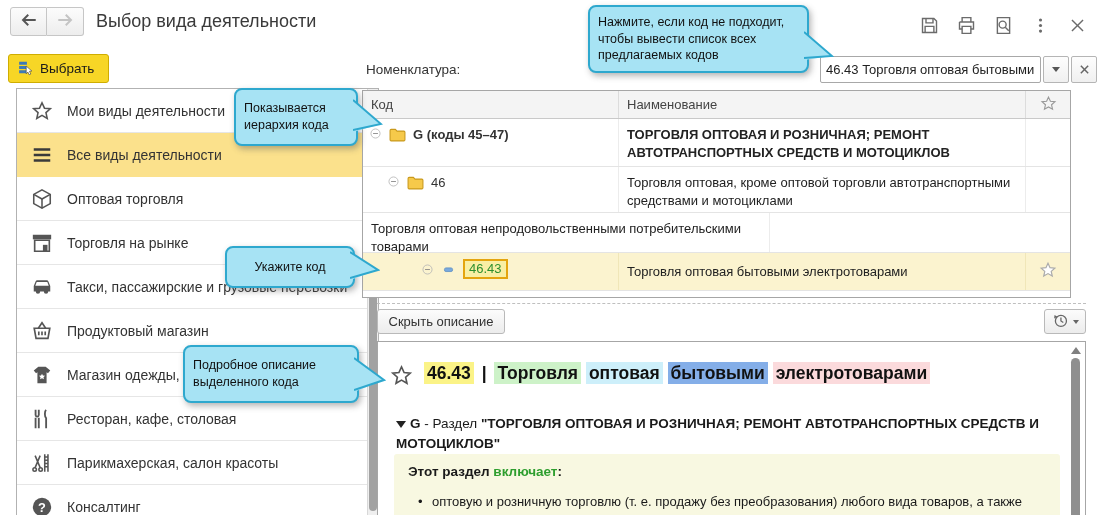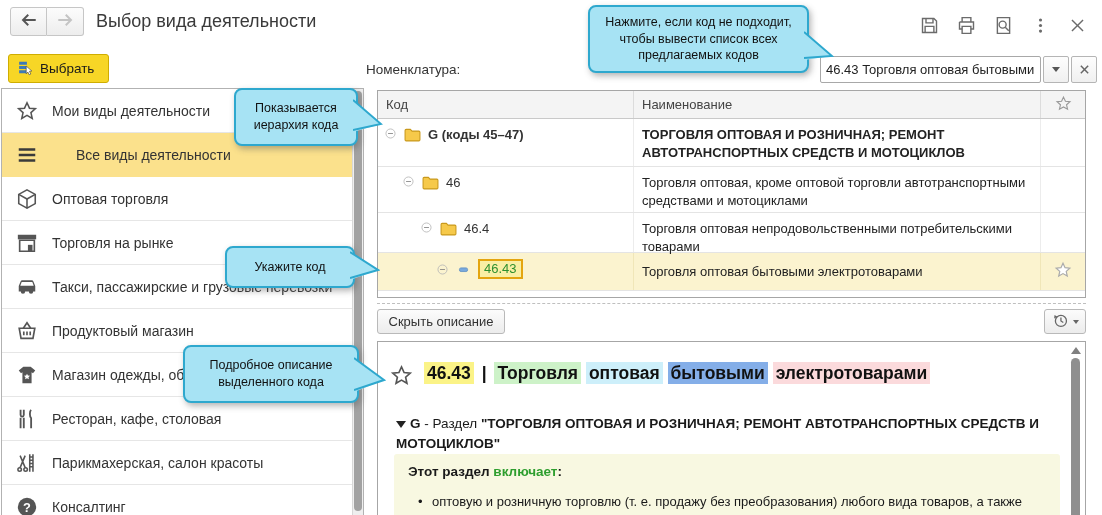--- a/index.html
+++ b/index.html
@@ -16,42 +16,42 @@
   .page-title { position:absolute; left:96px; top:11px; font-size:18px; color:#3A3A3A; }
   .hdr-icons { position:absolute; right:14px; top:14px; display:flex; gap:15px; align-items:center; }
   .hicon { width:22px; height:22px; display:flex; align-items:center; justify-content:center; cursor:pointer; }
 
   
   .select-btn { position:absolute; left:8px; top:54px; height:29px; padding:0 14px 0 8px;
     background:#F7D626; border:1px solid #CFAD00; border-radius:3px;
     display:flex; align-items:center; gap:6px; font-size:13.5px; color:#1a1a1a; cursor:pointer; }
 
   
-  .sidebar { position:absolute; left:1px; top:88px; width:363px; height:427px;
+  .sidebar { position:absolute; left:16px; top:88px; width:363px; height:427px;
     border:1px solid #B2B2B2; border-bottom:none; background:#fff; overflow:hidden; }
   .sb-item { position:relative; height:44px; display:flex; align-items:center;
     border-bottom:1px solid #E6E6E6; cursor:pointer; background:#fff; }
-  .sb-item.sel { background:#FBE18C; border-bottom:1px solid #FBE18C;gap:24px; }
+  .sb-item.sel { background:#FBE18C; border-bottom:1px solid #FBE18C; }
   .sb-ico { width:34px; margin-left:8px; display:flex; justify-content:center; flex:0 0 auto; }
   .sb-label { font-size:14px; color:#333; margin-left:8px; white-space:nowrap; }
   .sb-scroll { position:absolute; right:0; top:0; width:11px; height:100%; background:#EFEFEF; border-left:1px solid #D8D8D8; }
   .sb-thumb { position:absolute; left:1px; top:2px; width:8px; height:420px; background:#A2A2A2; border-radius:4px; }
 
   
   .nomen-label { position:absolute; left:366px; top:62px; font-size:13.5px; color:#333; }
   .nomen-link { position:absolute; left:474px; top:62px; font-size:13.5px; color:#3572B4; text-decoration:underline; cursor:pointer; white-space:nowrap;margin-top:36px; }
   .combo { position:absolute; left:820px; top:56px; display:flex; }
   .combo-field { width:221px; height:27px; border:1px solid #A8A8A8; border-radius:2px; background:#fff;
     font-size:13px; color:#222; padding:5px 4px 0 5px; white-space:nowrap; overflow:hidden; }
   .combo-btn { width:26px; height:27px; border:1px solid #B5B5B5; border-radius:2px; margin-left:2px;
     background:linear-gradient(#FDFDFD,#F0F0F0); display:flex; align-items:center; justify-content:center; cursor:pointer; }
   .caret-down { width:0; height:0; border-left:4px solid transparent; border-right:4px solid transparent; border-top:5px solid #555; }
 
   
-  .grid { position:absolute; left:377px; top:90px; width:709px; height:208px; border:1px solid #A6A6A6; background:#fff; }
+  .grid { position:absolute; left:362px; top:90px; width:709px; height:208px; border:1px solid #A6A6A6; background:#fff; }
   .g-head { display:flex; height:28px; background:#F4F4F4; border-bottom:1px solid #C9C9C9; font-size:13px; color:#444; }
   .g-head .hc { padding:6px 8px; border-right:1px solid #DCDCDC; }
   .hc.c-code { width:256px; } .hc.c-name { width:407px; } .hc.c-star { width:44px; border-right:none; display:flex; align-items:center; justify-content:center; padding:0; }
   .trow { display:flex; border-bottom:1px solid #E4E4E4; background:#fff; }
   .trow .cell { border-right:1px solid #ECECEC; }
   .cell.code { width:256px; display:flex; align-items:flex-start; gap:7px; padding-top:8px; font-size:13px; }
   .cell.name { width:407px; padding:7px 8px; font-size:13px; line-height:1.35; color:#222; }
   .cell.star { width:44px; border-right:none; display:flex; align-items:center; justify-content:center; }
   .trow.sel { background:#FBF3CF; }
   .trow.sel .cell { border-right-color:#F0E6B8; }
@@ -78,21 +78,21 @@
   .inc-line { font-size:13.5px; font-weight:bold; color:#1a1a1a; }
   .kw-green { color:#2E9E2E; }
   .inc-bullet { margin:14px 0 0 24px; font-size:13px; line-height:1.45; color:#1a1a1a; width:600px; position:relative; }
   .inc-bullet::before { content:"•"; position:absolute; left:-14px; }
   .d-scroll { position:absolute; right:3px; top:3px; width:13px; height:192px; }
   .d-up { width:0; height:0; margin:2px auto 4px; border-left:5px solid transparent; border-right:5px solid transparent; border-bottom:7px solid #808080; }
   .d-thumb { width:9px; margin:0 auto; height:175px; background:#8F8F8F; border-radius:5px; }
 
   
   .tip { position:absolute; background:#A7E3F4; border:2px solid #2EA8CE; border-radius:8px;
-    font-size:12.5px; color:#111; display:flex; align-items:center; justify-content:center; text-align:center;
+    font-size:12.5px; color:#111; display:flex; align-items:center; justify-content:center; 
     line-height:1.35; padding:6px 8px; box-shadow:2px 3px 6px rgba(90,90,90,.45); z-index:40; }
   .tail { position:absolute; z-index:41; }
 </style>
 </head>
 <body>
 
 <div class="app">
 
   <div class="navgrp">
     <div class="navbtn back">
@@ -309,30 +309,20 @@
         <span><svg width="17" height="15" viewBox="0 0 16 14">
               <path d="M1 3.2c0-.6.5-1 1-1h4l1.6 1.6H14c.6 0 1 .4 1 1V12c0 .6-.4 1-1 1H2c-.5 0-1-.4-1-1z" fill="#F6C94A" stroke="#C9991C"></path>
             </svg></span>
         <span>46</span>
       </div>
       <div class="cell name">Торговля оптовая, кроме оптовой торговли автотранспортными средствами и мотоциклами</div>
       <div class="cell star"></div>
     </div>
 
     <div class="trow" style="height:40px">
-      <div class="cell code ind2">
-        <span><svg width="13" height="13" viewBox="0 0 16 16">
-              <circle cx="8" cy="8" r="5.6" fill="none" stroke="#B4B4B4"></circle>
-              <path d="M5 8h6" stroke="#7E7E7E"></path>
-            </svg></span>
-        <span><svg width="17" height="15" viewBox="0 0 16 14">
-              <path d="M1 3.2c0-.6.5-1 1-1h4l1.6 1.6H14c.6 0 1 .4 1 1V12c0 .6-.4 1-1 1H2c-.5 0-1-.4-1-1z" fill="#F6C94A" stroke="#C9991C"></path>
-            </svg></span>
-        <span>46.4</span>
-      </div>
       <div class="cell name">Торговля оптовая непродовольственными потребительскими товарами</div>
       <div class="cell star"></div>
     </div>
 
     <div class="trow sel" style="height:38px">
       <div class="cell code ind3" style="padding-top:10px">
         <span><svg width="13" height="13" viewBox="0 0 16 16">
               <circle cx="8" cy="8" r="5.6" fill="none" stroke="#B4B4B4"></circle>
               <path d="M5 8h6" stroke="#7E7E7E"></path>
             </svg></span>

